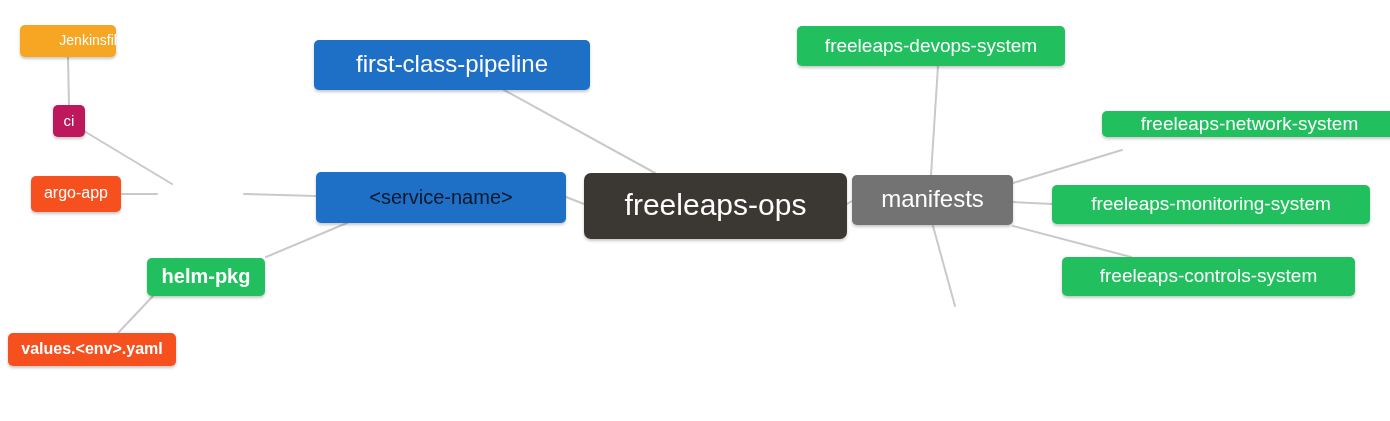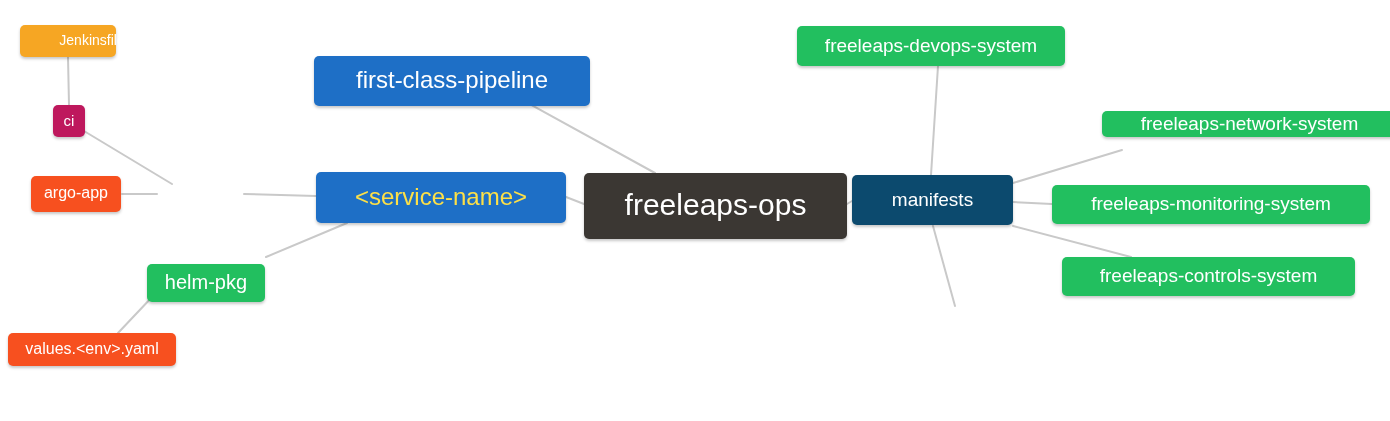--- a/index.html
+++ b/index.html
@@ -53,52 +53,52 @@
       <line x1="504" y1="90" x2="655" y2="173" stroke="#c9c9c9" stroke-width="2" stroke-linecap="round"></line>
       <line x1="566" y1="197" x2="584" y2="204" stroke="#c9c9c9" stroke-width="2" stroke-linecap="round"></line>
       <line x1="847" y1="204" x2="852" y2="201" stroke="#c9c9c9" stroke-width="2" stroke-linecap="round"></line>
       <line x1="931" y1="175" x2="938" y2="66" stroke="#c9c9c9" stroke-width="2" stroke-linecap="round"></line>
       <line x1="1013" y1="183" x2="1122" y2="150" stroke="#c9c9c9" stroke-width="2" stroke-linecap="round"></line>
       <line x1="1013" y1="202" x2="1052" y2="204" stroke="#c9c9c9" stroke-width="2" stroke-linecap="round"></line>
       <line x1="1013" y1="226" x2="1131" y2="257" stroke="#c9c9c9" stroke-width="2" stroke-linecap="round"></line>
       <line x1="933" y1="226" x2="955" y2="306" stroke="#c9c9c9" stroke-width="2" stroke-linecap="round"></line>
     </svg>
 
-<div class="node" style="left: 584px; top: 173px; width: 263px; height: 66px; font-size: 30px; background: rgb(59, 55, 51); color: rgb(255, 255, 255);">
+<div class="node" style="left: 584px; top: 173px; width: 263px; height: 66px; font-size: 30px; background: rgb(59, 55, 51); color: rgb(255, 255, 255); border-radius: 7px;">
       <span>freeleaps-ops</span>
     </div>
-    <div class="node" style="left: 314px; top: 56px; width: 276px; height: 50px; font-size: 24px; background: rgb(30, 111, 198); color: rgb(255, 255, 255);">
+    <div class="node" style="left: 314px; top: 40px; width: 276px; height: 50px; font-size: 24px; background: rgb(30, 111, 198); color: rgb(255, 255, 255);">
       <span>first-class-pipeline</span>
     </div>
-    <div class="node" style="left: 316px; top: 172px; width: 250px; height: 51px; font-size: 24px; background: rgb(30, 111, 198); color: #fde047;">
+    <div class="node" style="left: 316px; top: 172px; width: 250px; height: 51px; font-size: 20px; background: rgb(30, 111, 198); color: #0f172a;">
       <span>&lt;service-name&gt;</span>
     </div>
-    <div class="node" style="left: 852px; top: 175px; width: 161px; height: 50px; font-size: 19px; background: #0c4a6e; color: rgb(255, 255, 255);">
+    <div class="node" style="left: 852px; top: 175px; width: 161px; height: 50px; font-size: 24px; background: #737373; color: rgb(255, 255, 255);">
       <span>manifests</span>
     </div>
-    <div class="node" style="left: 147px; top: 264px; width: 118px; height: 38px; font-size: 20px; background: rgb(34, 191, 95); color: rgb(255, 255, 255);">
+    <div class="node" style="left: 147px; top: 258px; width: 118px; height: 38px; font-size: 20px; background: rgb(34, 191, 95); color: rgb(255, 255, 255); font-weight: bold;">
       <span>helm-pkg</span>
     </div>
     <div class="node" style="left: 797px; top: 26px; width: 268px; height: 40px; font-size: 19px; background: rgb(34, 191, 95); color: rgb(255, 255, 255);">
       <span>freeleaps-devops-system</span>
     </div>
     <div class="node" style="left: 1102px; top: 111px; width: 295px; height: 26px; font-size: 19px; background: rgb(34, 191, 95); color: rgb(255, 255, 255);">
       <span>freeleaps-network-system</span>
     </div>
     <div class="node" style="left: 1062px; top: 257px; width: 293px; height: 39px; font-size: 19px; background: rgb(34, 191, 95); color: rgb(255, 255, 255);">
       <span>freeleaps-controls-system</span>
     </div>
     <div class="node" style="left: 1052px; top: 185px; width: 318px; height: 39px; font-size: 19px; background: rgb(34, 191, 95); color: rgb(255, 255, 255);">
       <span>freeleaps-monitoring-system</span>
     </div>
     <div class="node" style="left: 53px; top: 105px; width: 32px; height: 32px; font-size: 15px; background: #be185d; color: rgb(255, 255, 255);">
       <span>ci</span>
     </div>
     <div class="node" style="left: 31px; top: 176px; width: 90px; height: 36px; font-size: 16px; background: rgb(247, 80, 31); color: rgb(255, 255, 255);">
       <span>argo-app</span>
     </div>
-    <div class="node" style="left: 8px; top: 333px; width: 168px; height: 33px; font-size: 16px; background: rgb(247, 80, 31); color: rgb(255, 255, 255);">
+    <div class="node" style="left: 8px; top: 333px; width: 168px; height: 33px; font-size: 16px; background: rgb(247, 80, 31); color: rgb(255, 255, 255); font-weight: bold;">
       <span>values.&lt;env&gt;.yaml</span>
     </div>
     <div class="node" style="left: 20px; top: 25px; width: 96px; height: 32px; font-size: 14px; background: rgb(246, 166, 35); color: rgb(255, 255, 255); padding-left: 48px;">
       <span>Jenkinsfile</span>
     </div>
   </div>
 
 </body></html>

